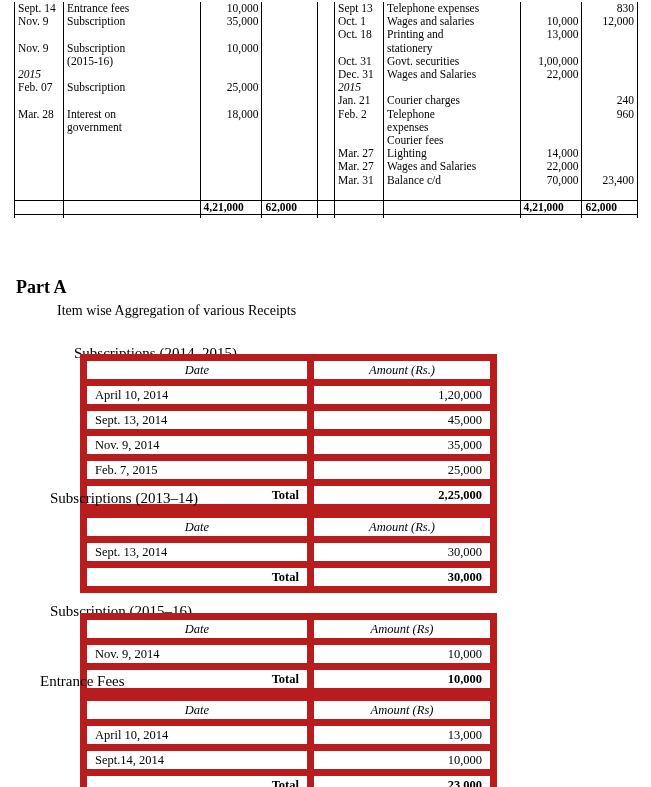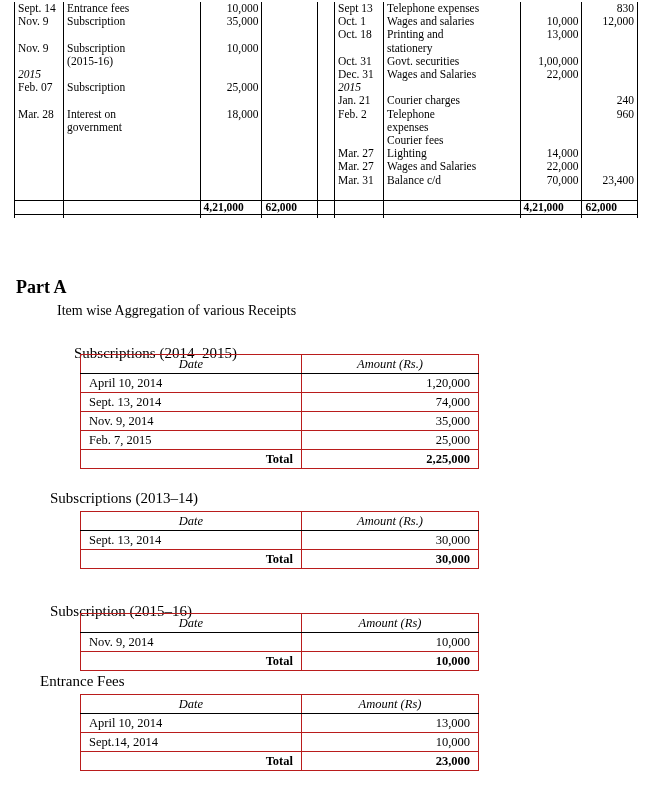--- a/index.html
+++ b/index.html
@@ -80,21 +80,21 @@
     font-size: 15px;
     font-family: "Liberation Serif", serif;
   }
   .tbl {
     position: absolute;
     border-collapse: collapse;
     font-size: 12.5px;
     table-layout: fixed;
   }
   .tbl td {
-    border: 1px solid #b91c1c;
+    border: 7px solid #b91c1c;
     padding: 1px 8px;
     height: 16px;
     line-height: 15px;
   }
   .tbl .hdr td {
     font-style: italic;
     text-align: center;
     border-bottom: 1px solid #000;
   }
   .tbl .col-date { width: 204px; }
@@ -323,21 +323,21 @@
         <tr class="hdr">
           <td class="col-date" style="text-align: center;">Date</td>
           <td class="col-amt" style="text-align: center;">Amount (Rs.)</td>
         </tr>
         <tr>
           <td class="col-date">April 10, 2014</td>
           <td class="col-amt">1,20,000</td>
         </tr>
         <tr>
           <td class="col-date">Sept. 13, 2014</td>
-          <td class="col-amt">74,000</td>
+          <td class="col-amt">45,000</td>
         </tr>
         <tr>
           <td class="col-date">Nov. 9, 2014</td>
           <td class="col-amt">35,000</td>
         </tr>
         <tr>
           <td class="col-date">Feb. 7, 2015</td>
           <td class="col-amt">25,000</td>
         </tr>
         <tr class="total">

